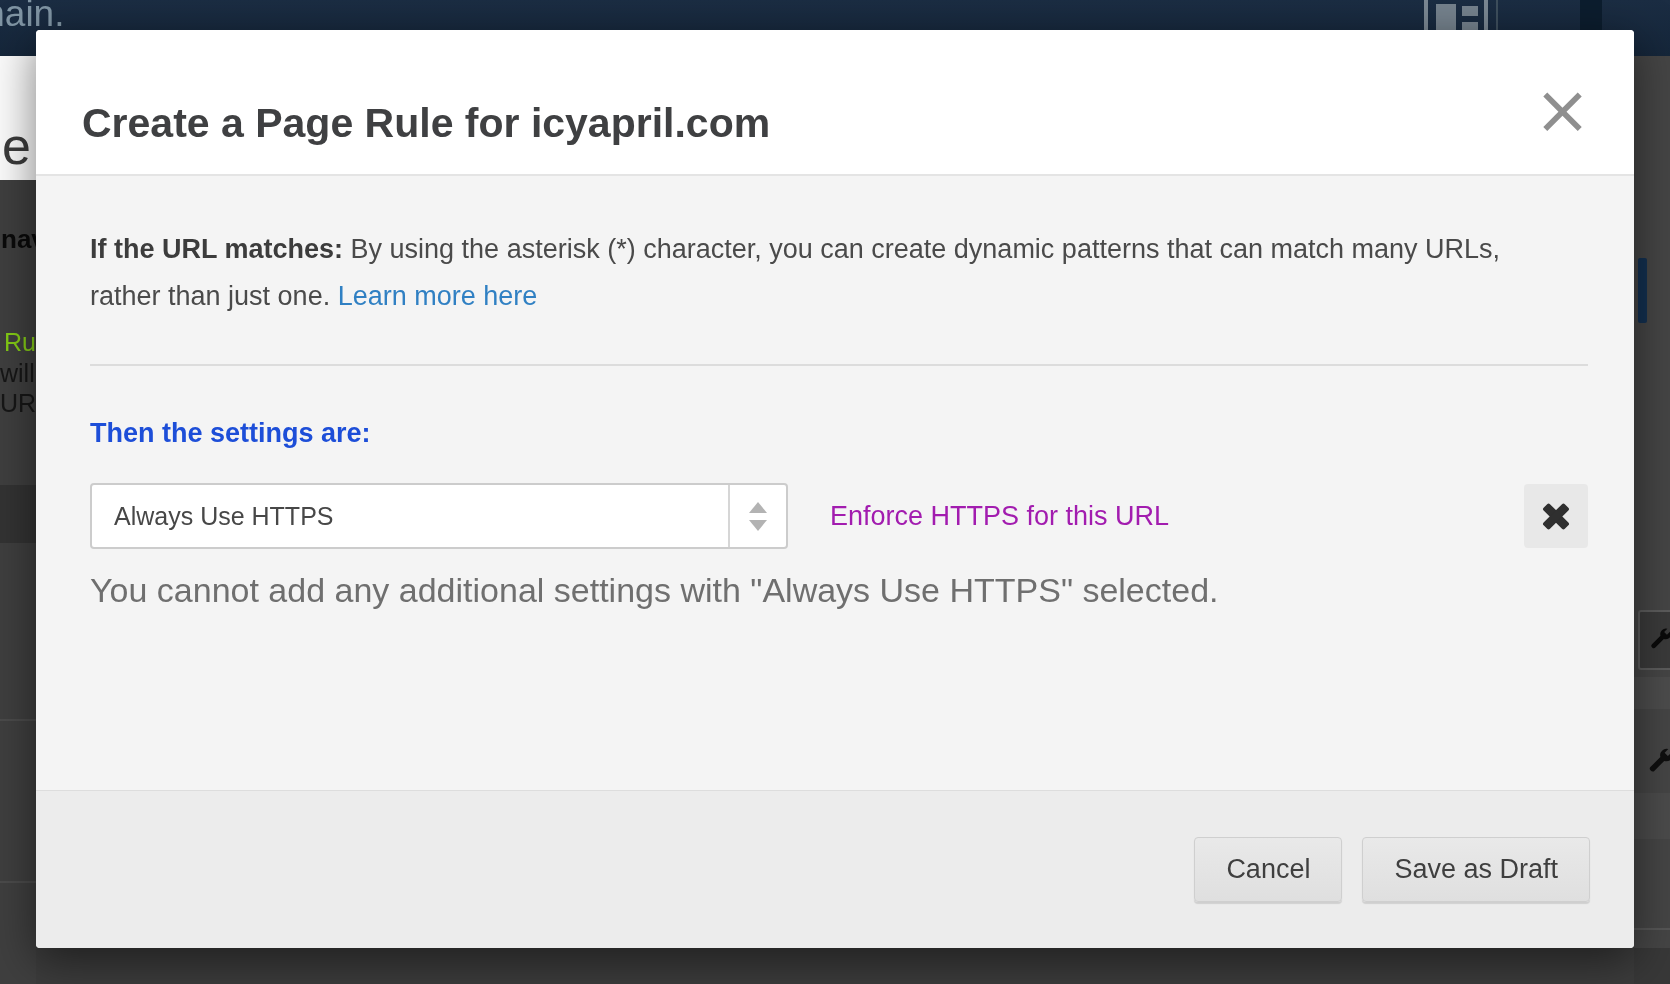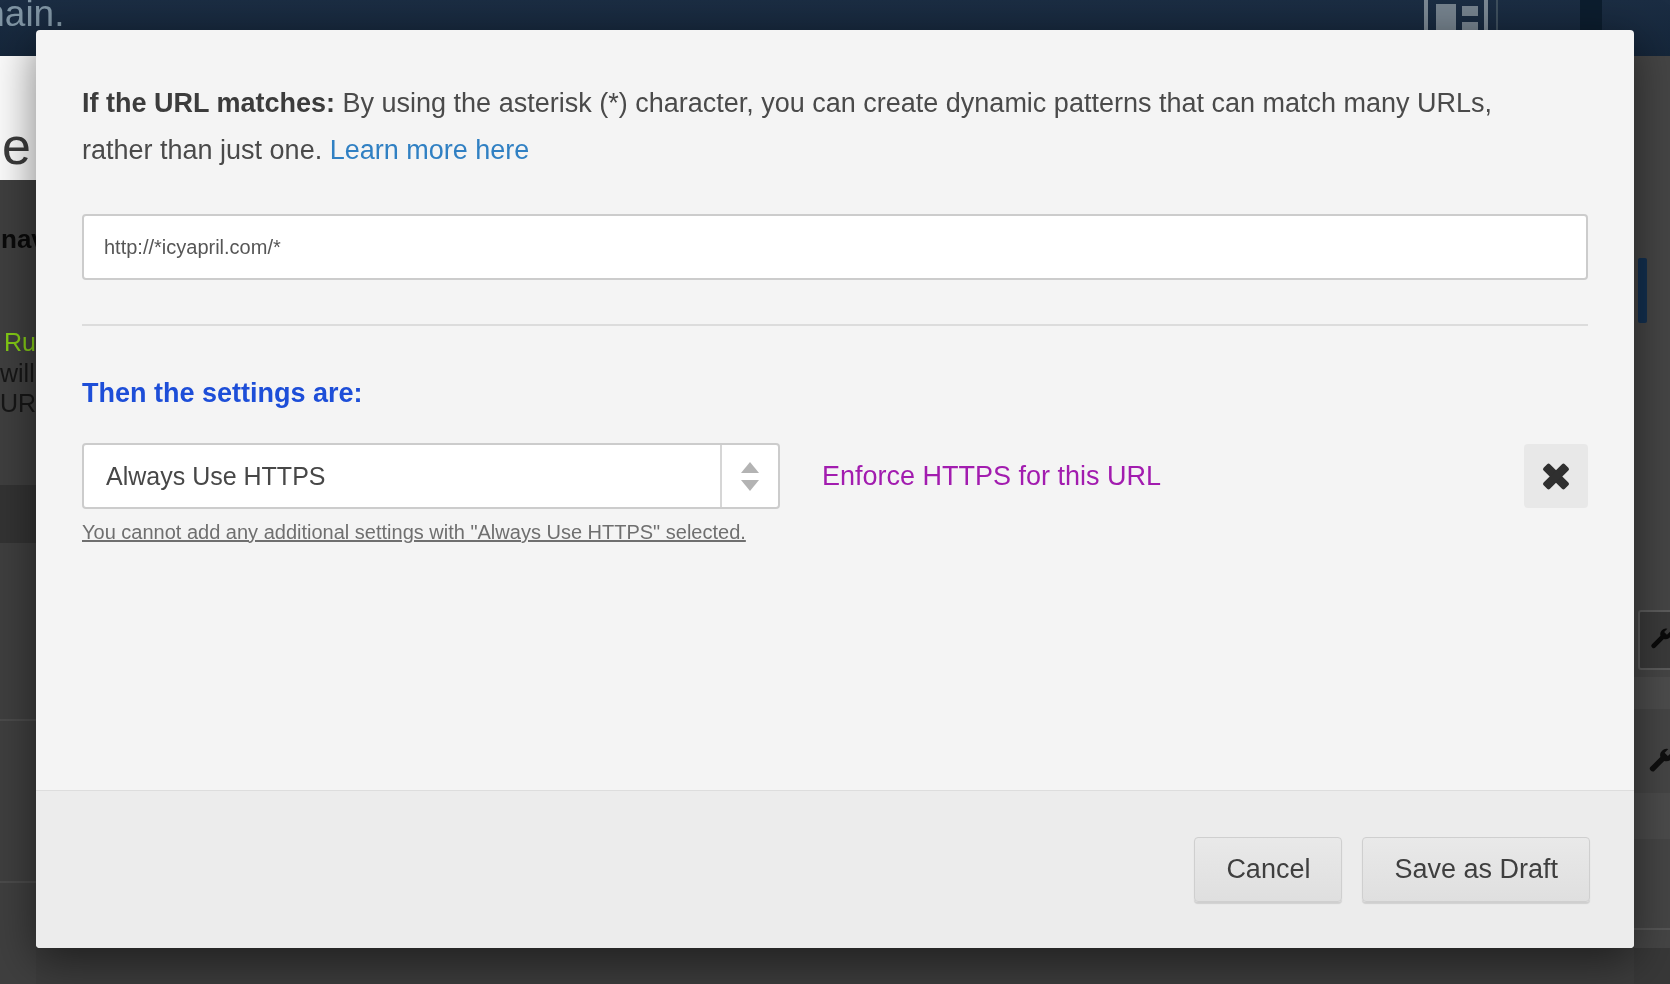--- a/index.html
+++ b/index.html
@@ -48,21 +48,21 @@
   
   .modal{position:absolute;left:36px;top:30px;width:1598px;height:918px;
     background:#f4f4f4;border-radius:4px;box-shadow:0 12px 45px rgba(0,0,0,.5);
     display:flex;flex-direction:column;}
   .m-header{position:relative;height:146px;background:#ffffff;border-radius:4px 4px 0 0;
     border-bottom:2px solid #e4e4e4;flex:none;}
   .m-title{position:absolute;left:46px;top:70px;font-size:41px;color:#3f4042;white-space:nowrap;}
   .m-close{position:absolute;right:44px;top:52px;width:56px;height:56px;border:none;background:none;
     font-size:68px;line-height:52px;color:#8f8f8f;cursor:pointer;font-family:"DejaVu Sans",sans-serif;}
 
-  .m-body{flex:1;}
+  .m-body{flex:1;padding-left:8px;}
   .sec1{padding:50px 46px 0;}
   .url-text{max-width:1480px;font-size:27px;line-height:47px;color:#4a4a4a;}
   .url-text strong{color:#3c3c3c;}
   .url-text a{color:#3080c3;text-decoration:none;cursor:pointer;}
   .url-input{display:block;width:1506px;height:66px;margin-top:40px;background:#fff;
     border:2px solid #cccccc;border-radius:4px;padding:0 20px;font-size:20px;color:#565656;
     font-family:inherit;outline:none;}
   .sec-divider{margin-top:44px;border-top:2px solid #dcdcdc;}
 
   .sec2{padding:52px 46px 0;}
@@ -77,21 +77,21 @@
     border-bottom:11px solid #b3b3b3;}
   .tri-down{width:0;height:0;border-left:9px solid transparent;border-right:9px solid transparent;
     border-top:11px solid #b3b3b3;}
   .setting-desc{margin-left:42px;font-size:27px;color:#a21caf;}
   .remove-btn{margin-left:auto;width:64px;height:64px;background:#e8e8e8;border:none;border-radius:4px;
     position:relative;cursor:pointer;}
   .remove-btn .x1,.remove-btn .x2{position:absolute;left:17px;top:28px;width:30px;height:9px;
     background:#2f2f2f;border-radius:2px;}
   .remove-btn .x1{transform:rotate(45deg);}
   .remove-btn .x2{transform:rotate(-45deg);}
-  .setting-note{margin-top:12px;font-size:20px;color:#6f6f6f;text-decoration:underline;}
+  .setting-note{margin-top:22px;font-size:34px;color:#6f6f6f;}
 
   .m-footer{flex:none;height:158px;background:#ececec;border-top:1px solid #dddddd;
     border-radius:0 0 4px 4px;display:flex;align-items:center;justify-content:flex-end;
     gap:20px;padding-right:44px;}
   .btn{height:65px;border-radius:4px;font-size:27px;font-family:inherit;cursor:pointer;}
   .btn-gray{background:linear-gradient(#e9e9e9,#dfdfdf);border:1px solid #cfcfcf;
     box-shadow:0 2px 1px rgba(0,0,0,.12);color:#3f3f3f;padding:0 31px;}
   .btn-green{background:#8bc53f;border:1px solid #7fb636;border-bottom:3px solid #77ab2f;
     box-shadow:0 2px 1px rgba(0,0,0,.15);color:#ffffff;font-weight:700;padding:0 36px;}
 </style>
@@ -134,26 +134,29 @@
       <path d="M21.5 6.2a5.2 5.2 0 0 1-6.9 4.9L7 18.7a2.2 2.2 0 1 1-3.1-3.1l7.6-7.6A5.2 5.2 0 0 1 17.9 1.6l-3 3 2.6 2.6 3-3c.6.9 1 1.9 1 2z"></path>
     </svg>
   </span>
   <span class="band2"></span>
   <span class="seam"></span>
   <span class="bottom-block"></span>
 </div>
 
 <div class="modal">
 
+  <div class="m-header">
+    <h1 class="m-title">Create a Page Rule for icyapril.com</h1>
+    <button class="m-close">×</button>
+  </div>
 
   <div class="m-body">
 
     <div class="sec1">
       <p class="url-text"><strong>If the URL matches:</strong><span> By using the asterisk (*) character, you can create dynamic patterns that can match many URLs, rather than just one. </span><a>Learn more here</a></p>
-      <input class="url-input" type="text" value="http://*icyapril.com/*" style="">
       <div class="sec-divider"></div>
     </div>
 
     <div class="sec2">
       <div class="sec2-heading">Then the settings are:</div>
 
       <div class="setting-row">
         <div class="select-box">
           <span class="select-label">Always Use HTTPS</span>
           <span class="select-stepper">

